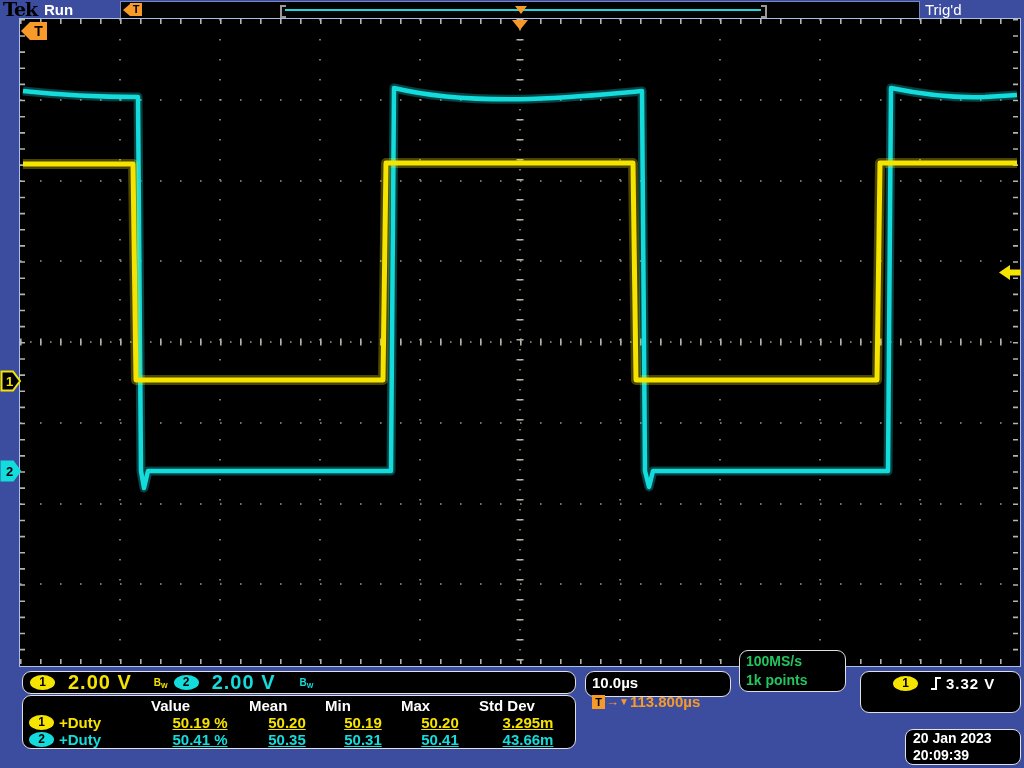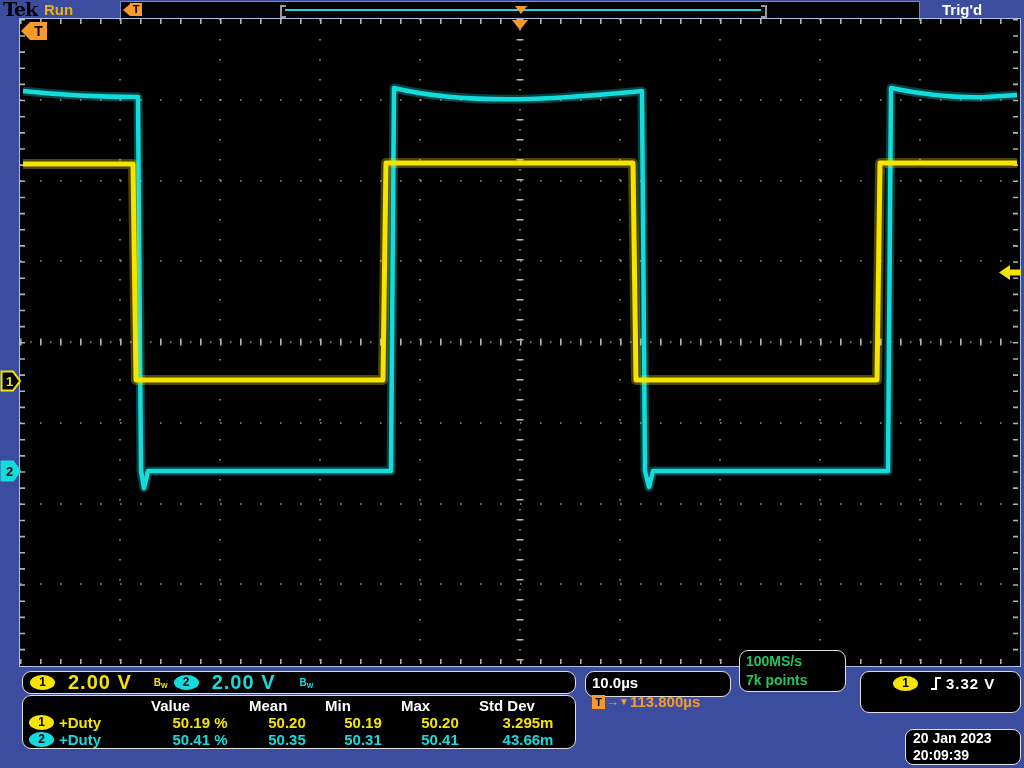--- a/index.html
+++ b/index.html
@@ -7,22 +7,22 @@
     position:relative;
     width:1024px;height:768px;
     background:#3c4da0;
     font-family:"Liberation Sans","DejaVu Sans",sans-serif;
     overflow:hidden;
     -webkit-font-smoothing:antialiased;
   }
   
   .top-bar{position:absolute;left:0;top:0;width:1024px;height:19px;background:#3c4da0;}
   .tek-logo{position:absolute;left:3px;top:0px;color:#000;font-family:"DejaVu Serif","Liberation Serif",serif;font-weight:bold;font-size:19px;line-height:19px;letter-spacing:-1px;}
-  .run-label{position:absolute;left:44px;top:0;color:#eab308;font-weight:bold;font-size:15px;line-height:19px;}
-  .trigd-label{position:absolute;left:925px;top:0;color:#fff;font-weight:bold;font-size:15px;line-height:19px;margin-left:17px;}
+  .run-label{position:absolute;left:44px;top:0;color:#ffffff;font-weight:bold;font-size:15px;line-height:19px;}
+  .trigd-label{position:absolute;left:925px;top:0;color:#fff;font-weight:normal;font-size:15px;line-height:19px;}
   .acq-strip{position:absolute;left:120px;top:1px;width:798px;height:16px;background:#030303;border:1px solid #7688c2;border-bottom-color:#a8c0e8;}
   .t-flag{display:inline-flex;align-items:center;height:13px;}
   .t-flag .tri-left{width:0;height:0;border-top:6px solid transparent;border-bottom:6px solid transparent;border-right:7px solid #f79a2a;}
   .t-flag .t-sq{width:12px;height:13px;background:#f79a2a;color:#000;font-size:11px;font-weight:bold;line-height:13px;text-align:center;}
   .strip-tflag{position:absolute;left:2px;top:1px;}
   .bracket{position:absolute;top:3px;width:4px;height:9px;border:2px solid #9a9a9a;}
   .bracket.l{left:159px;border-right:none;}
   .bracket.r{left:640px;border-left:none;}
   .record-line{position:absolute;left:164px;top:7px;width:476px;height:2px;background:#20d8d8;}
   .strip-tri{position:absolute;left:394px;top:4px;width:0;height:0;border-left:6px solid transparent;border-right:6px solid transparent;border-top:8px solid #f79a2a;}
@@ -46,21 +46,21 @@
   .chscale.c{color:#14dcdc;}
   .bw{font-size:10px;font-weight:bold;}
   .bw .sub{font-size:7px;vertical-align:-2px;}
   .bw.y{color:#f5e300;}
   .bw.c{color:#14dcdc;}
   .ml7{margin-left:7px}.ml13{margin-left:13px}.ml22{margin-left:22px}.ml6{margin-left:6px}.ml24{margin-left:24px}
   
   .meas-box{left:22px;top:695px;width:554px;height:54px;padding:1px 0 0 4px;}
   .meas-grid{display:grid;grid-template-columns:124px 98px 76px 76px 78px 98px;grid-auto-rows:17px;font-size:15px;font-weight:bold;}
   .meas-grid .hdr{color:#ffffff;}
-  .meas-grid .cell{text-align:center;}
+  .meas-grid .cell{text-align:center;text-decoration:underline;}
   .meas-grid .row-y{color:#f5e300;}
   .meas-grid .row-c{color:#14dcdc;}
   .meas-label{display:flex;align-items:center;gap:5px;padding-left:2px;}
   
   .tb-box{left:585px;top:671px;width:146px;height:26px;padding:1px 0 0 6px;}
   .tb-scale{color:#fff;font-size:15px;font-weight:bold;line-height:19px;}
   .tb-delay{display:flex;align-items:center;color:#f79a2a;font-size:15px;font-weight:bold;line-height:19px;}
   .tb-delay .t-sq{width:13px;height:14px;font-size:11px;line-height:14px;background:#f79a2a;color:#000;text-align:center;font-weight:bold;}
   .tb-delay .arr{font-size:13px;margin:0 0px 0 1px;}
   .tb-delay .tri{font-size:10px;margin-right:1px;}
@@ -199,21 +199,21 @@
   <div class="tb-delay">
     <span class="t-sq">T</span>
     <span class="arr">→</span>
     <span class="tri">▼</span>
     <span>113.800µs</span>
   </div>
 </div>
 
 <div class="rbox acq-box">
   <div>100MS/s</div>
-  <div>7k points</div>
+  <div>1k points</div>
 </div>
 
 <div class="rbox trig-box">
   <div class="trig-row">
     <span class="badge y">1</span>
     <svg class="edge-icon" width="12" height="15">
       <path d="M1 13 H6 V2 H11" fill="none" stroke="#fff" stroke-width="2"></path>
     </svg>
     <span class="trig-level">3.32 V</span>
   </div>

